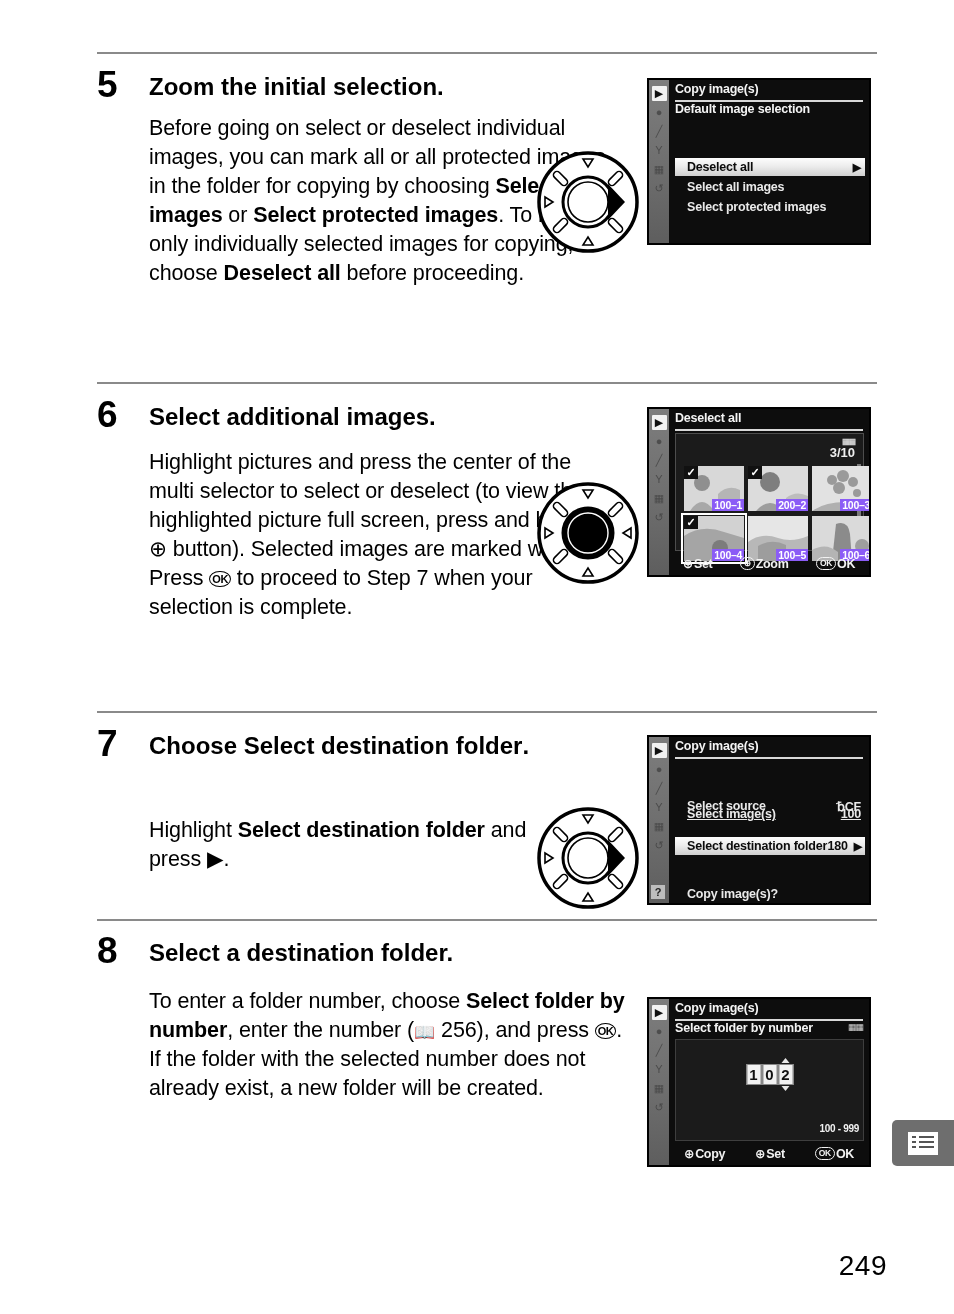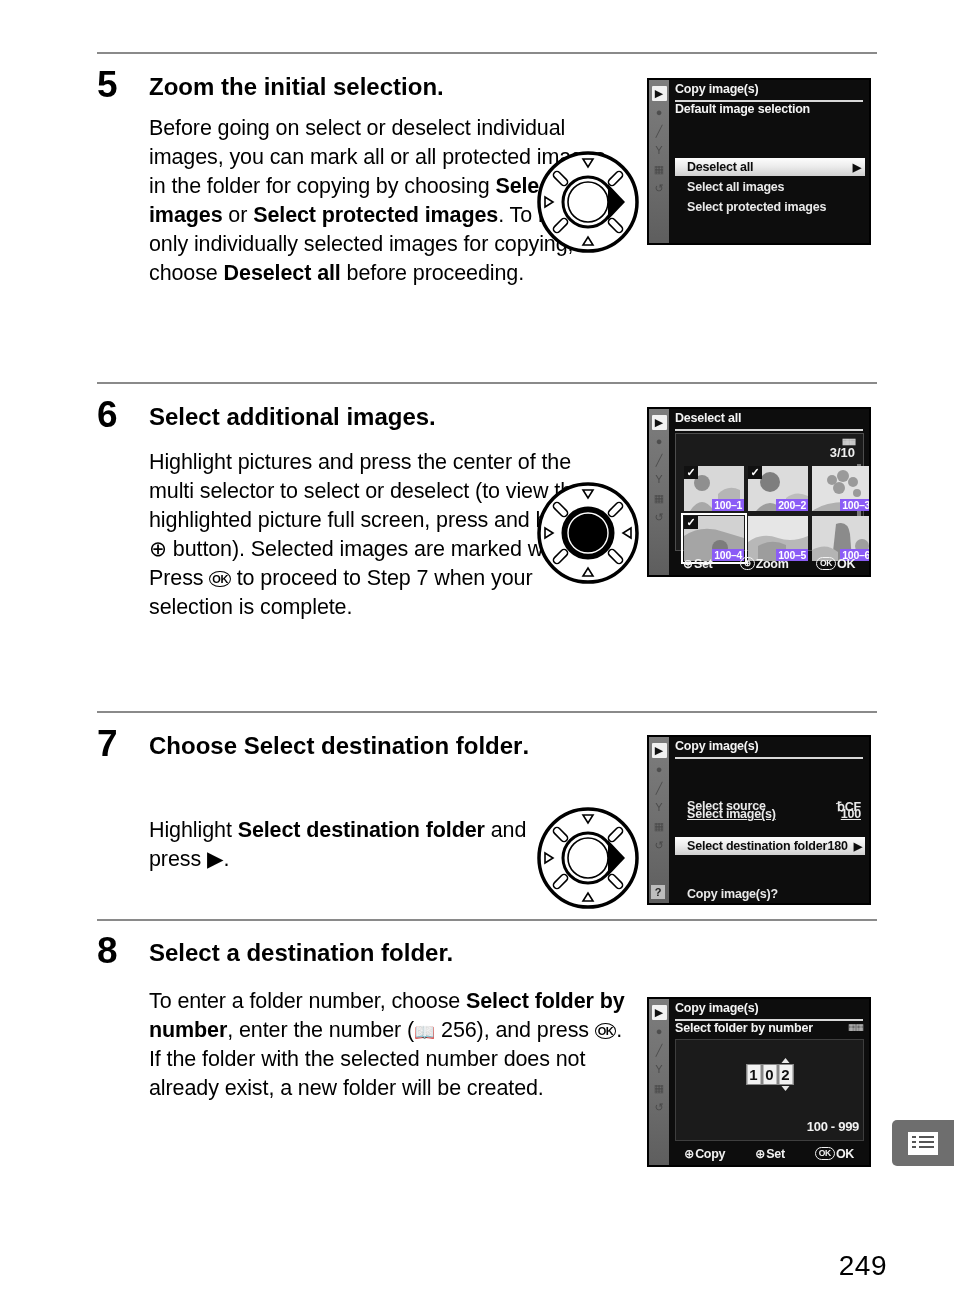--- a/index.html
+++ b/index.html
@@ -285,21 +285,21 @@
     width: 0; height: 0;
     border-left: 4px solid transparent;
     border-right: 4px solid transparent;
   }
   .caret-up { top: -7px; border-bottom: 5px solid #e8e8e8; }
   .caret-dn { bottom: -7px; border-top: 5px solid #e8e8e8; }
   .range {
     position: absolute;
     right: 4px; bottom: 6px;
     color: #f2f2f2;
-    font-size: 13px;
+    font-size: 10px;
     font-weight: bold;
     letter-spacing: -0.3px;
   }
   .lcd-corner-ico {
     position: absolute;
     right: 6px; top: 23px;
     color: #d5d5d5;
     font-size: 9px;
     letter-spacing: -1px;
   }

